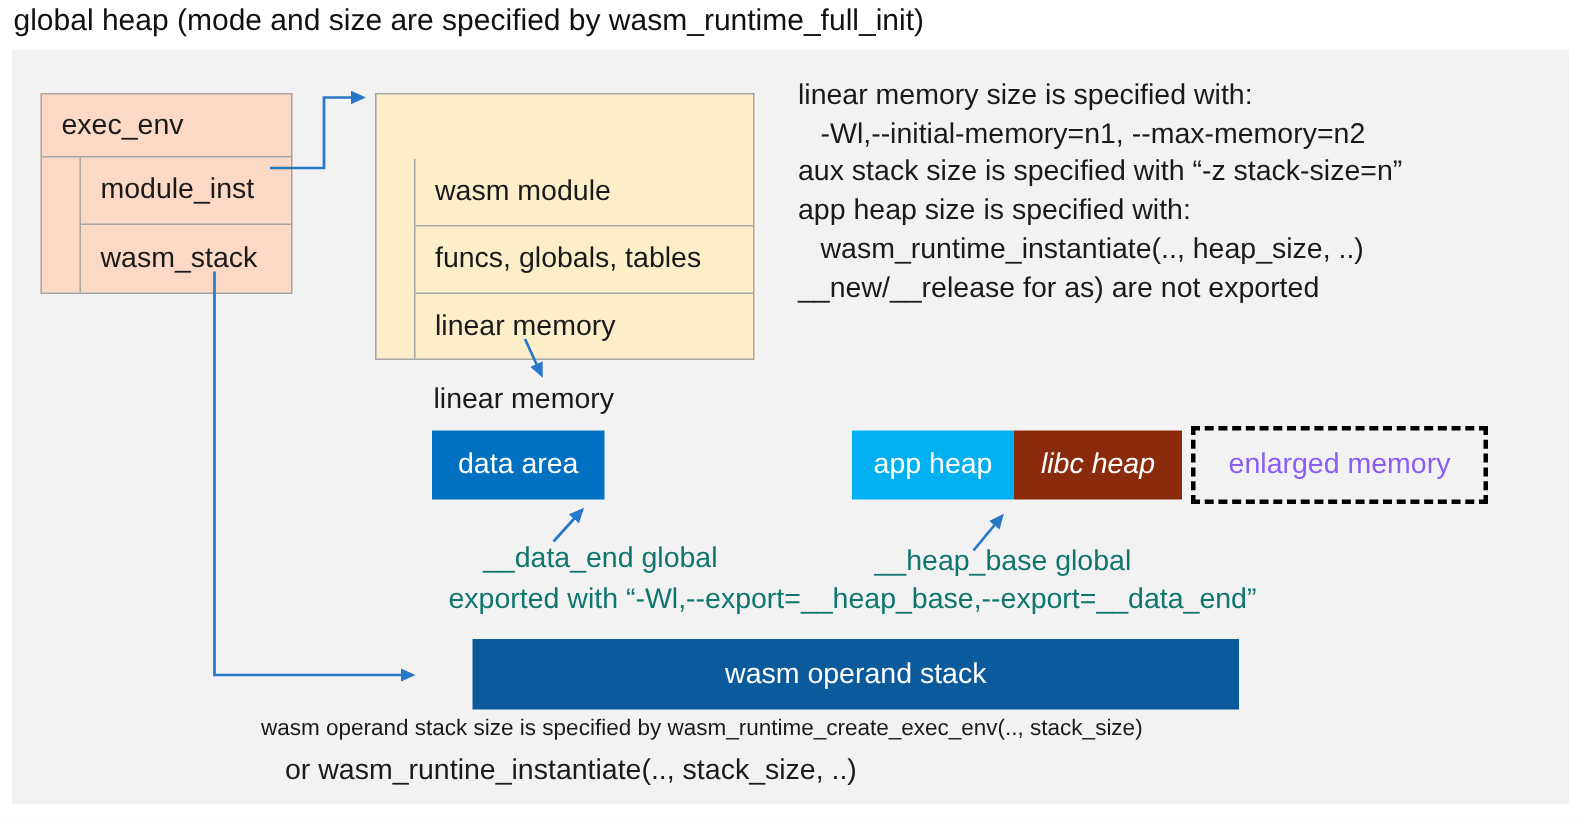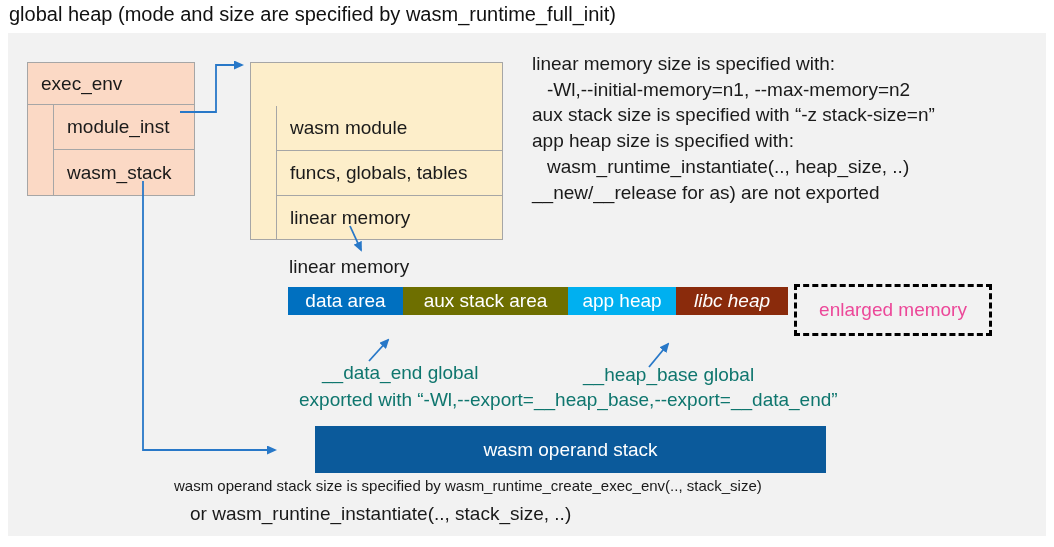--- a/index.html
+++ b/index.html
@@ -61,33 +61,33 @@
     position: absolute; left: 532px; top: 51px;
     font-size: 19px; line-height: 25.7px;
     color: #1a1a1a;
   }
   .note-line { white-space: nowrap; }
   .note-line.indent { padding-left: 15px; }
   
   .lm-label { position: absolute; left: 289px; top: 256px; font-size: 19px; white-space: nowrap; }
   
   .seg {
-    position: absolute; top: 287px; height: 28px;
+    position: absolute; top: 287px; height: 46px;
     display: flex; align-items: center; justify-content: center;
     font-size: 19px; color: #ffffff; white-space: nowrap;
   }
   .seg-data { left: 288px; width: 115px; }
   .seg-aux  { left: 403px; width: 165px; }
   .seg-app  { left: 568px; width: 108px; }
   .seg-libc { left: 676px; width: 112px; }
   .seg-enlarged {
     position: absolute; left: 794px; top: 284px; width: 198px; height: 52px;
     border: 3px dashed #000000;
     display: flex; align-items: center; justify-content: center;
-    font-size: 19px; color: #ec4899; white-space: nowrap;
+    font-size: 19px; color: #8b5cf6; white-space: nowrap;
     background: transparent;
   }
   
   .annot { position: absolute; font-size: 19px; white-space: nowrap; color: #0f766e; }
   .annot-data-end { left: 322px; top: 362px; }
   .annot-heap-base { left: 583px; top: 364px; }
   .annot-export { left: 299px; top: 389px; }
   
   .operand-bar {
     position: absolute; left: 282px; top: 426px; width: 511px; height: 47px;
@@ -127,21 +127,20 @@
     <div class="note-line indent">-Wl,--initial-memory=n1, --max-memory=n2</div>
     <div class="note-line">aux stack size is specified with “-z stack-size=n”</div>
     <div class="note-line">app heap size is specified with:</div>
     <div class="note-line indent">wasm_runtime_instantiate(.., heap_size, ..)</div>
     <div class="note-line">__new/__release for as) are not exported</div>
   </div>
 
   <div class="lm-label">linear memory</div>
 
   <div class="seg seg-data" style="background-color: rgb(0, 112, 192);">data area</div>
-  <div class="seg seg-aux" style="background-color: rgb(110, 111, 0);">aux stack area</div>
   <div class="seg seg-app" style="background-color: rgb(0, 176, 240);">app heap</div>
   <div class="seg seg-libc" style="background-color: rgb(138, 43, 12); font-style: italic;">libc heap</div>
   <div class="seg-enlarged">enlarged memory</div>
 
   <div class="annot annot-data-end">__data_end global</div>
   <div class="annot annot-heap-base">__heap_base global</div>
   <div class="annot annot-export">exported with “-Wl,--export=__heap_base,--export=__data_end”</div>
 
   <div class="operand-bar" style="background-color: rgb(11, 90, 155);">wasm operand stack</div>
   <div class="bottom-note-1">wasm operand stack size is specified by wasm_runtime_create_exec_env(.., stack_size)</div>

